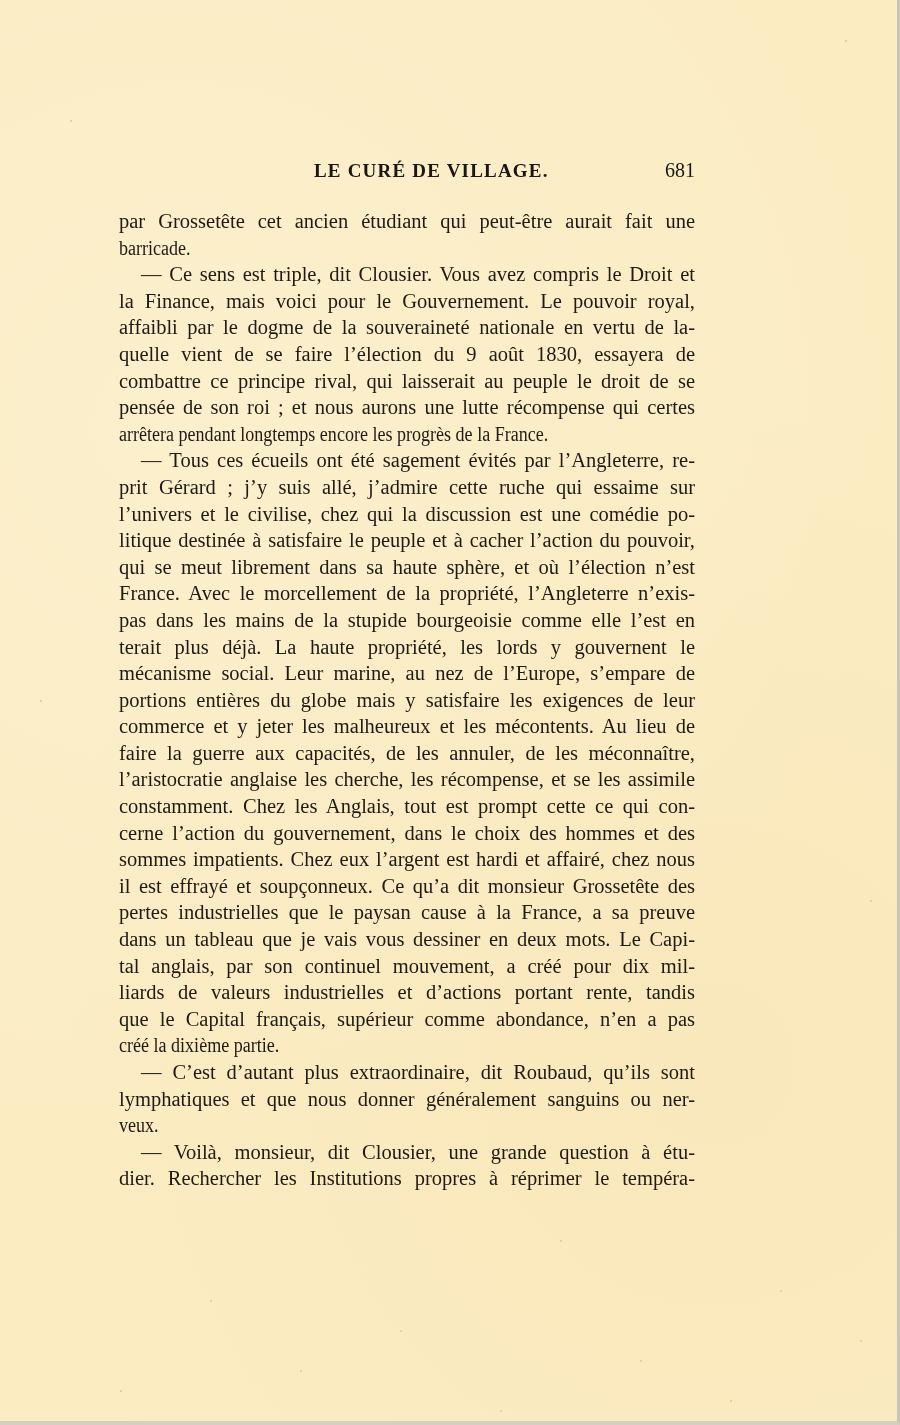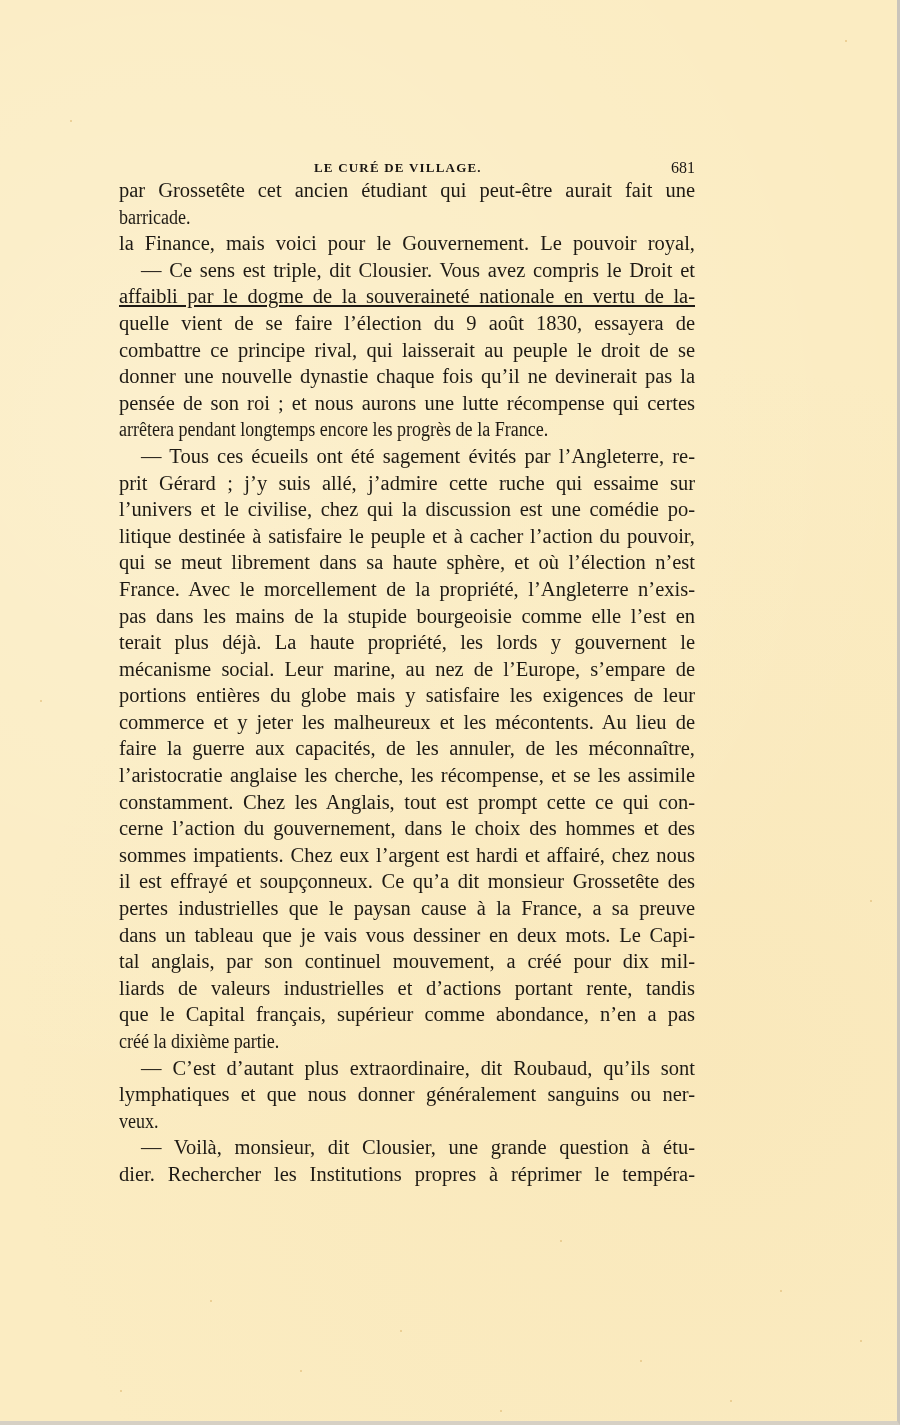--- a/index.html
+++ b/index.html
@@ -34,36 +34,36 @@
       top: 160px;
       width: 576px;
       height: 24px;
     }
     .running-title {
       position: absolute;
       left: 195px;
       top: 0;
       font-family: "Liberation Serif", serif;
       font-weight: bold;
-      font-size: 13px;
+      font-size: 19px;
       letter-spacing: 1.2px;
       color: #1a1612;
     }
     .page-number {
       position: absolute;
       right: 0;
       top: -1px;
-      font-size: 16px;
+      font-size: 20px;
       font-weight: normal;
       color: #1a1612;
     }
     .text-block {
       position: absolute;
       left: 119px;
-      top: 177px;
+      top: 208px;
       width: 576px;
     }
     .line {
       display: block;
       height: 26.6px;
       line-height: 26.6px;
       font-size: 20.5px;
       white-space: nowrap;
       text-align: justify;
       text-align-last: justify;
@@ -108,26 +108,25 @@
   </div>
 
   <div class="running-head">
     <span class="running-title">LE CURÉ DE VILLAGE.</span>
     <span class="page-number">681</span>
   </div>
 
   <div class="text-block" id="text-block">
       <div class="line" style="display: block; width: auto; text-align: justify; text-align-last: justify;">par Grossetête cet ancien étudiant qui peut-être aurait fait une</div>
       <div class="line last" style="display: block; width: 113.636%; text-align: left; text-align-last: left; transform: scaleX(0.88);">barricade.</div>
+      <div class="line indent" style="display: block; width: auto; text-align: justify; text-align-last: justify;">— Ce sens est triple, dit Clousier. Vous avez compris le Droit et</div>
       <div class="line" style="display: block; width: auto; text-align: justify; text-align-last: justify;">la Finance, mais voici pour le Gouvernement. Le pouvoir royal,</div>
-      <div class="line indent" style="display: block; width: auto; text-align: justify; text-align-last: justify;">— Ce sens est triple, dit Clousier. Vous avez compris le Droit et</div>
-      <div class="line" style="display: block; width: auto; text-align: justify; text-align-last: justify; text-decoration: underline;">affaibli par le dogme de la souveraineté nationale en vertu de la-</div>
+      <div class="line" style="display: block; width: auto; text-align: justify; text-align-last: justify;">affaibli par le dogme de la souveraineté nationale en vertu de la-</div>
       <div class="line" style="display: block; width: auto; text-align: justify; text-align-last: justify;">quelle vient de se faire l’élection du 9 août 1830, essayera de</div>
       <div class="line" style="display: block; width: auto; text-align: justify; text-align-last: justify;">combattre ce principe rival, qui laisserait au peuple le droit de se</div>
-      <div class="line" style="display: block; width: auto; text-align: justify; text-align-last: justify;">donner une nouvelle dynastie chaque fois qu’il ne devinerait pas la</div>
       <div class="line" style="display: block; width: auto; text-align: justify; text-align-last: justify;">pensée de son roi ; et nous aurons une lutte récompense qui certes</div>
       <div class="line last" style="display: block; width: 113.636%; text-align: left; text-align-last: left; transform: scaleX(0.88);">arrêtera pendant longtemps encore les progrès de la France.</div>
       <div class="line indent" style="display: block; width: auto; text-align: justify; text-align-last: justify;">— Tous ces écueils ont été sagement évités par l’Angleterre, re-</div>
       <div class="line" style="display: block; width: auto; text-align: justify; text-align-last: justify;">prit Gérard ; j’y suis allé, j’admire cette ruche qui essaime sur</div>
       <div class="line" style="display: block; width: auto; text-align: justify; text-align-last: justify;">l’univers et le civilise, chez qui la discussion est une comédie po-</div>
       <div class="line" style="display: block; width: auto; text-align: justify; text-align-last: justify;">litique destinée à satisfaire le peuple et à cacher l’action du pouvoir,</div>
       <div class="line" style="display: block; width: auto; text-align: justify; text-align-last: justify;">qui se meut librement dans sa haute sphère, et où l’élection n’est</div>
       <div class="line" style="display: block; width: auto; text-align: justify; text-align-last: justify;">France. Avec le morcellement de la propriété, l’Angleterre n’exis-</div>
       <div class="line" style="display: block; width: auto; text-align: justify; text-align-last: justify;">pas dans les mains de la stupide bourgeoisie comme elle l’est en</div>
       <div class="line" style="display: block; width: auto; text-align: justify; text-align-last: justify;">terait plus déjà. La haute propriété, les lords y gouvernent le</div>

